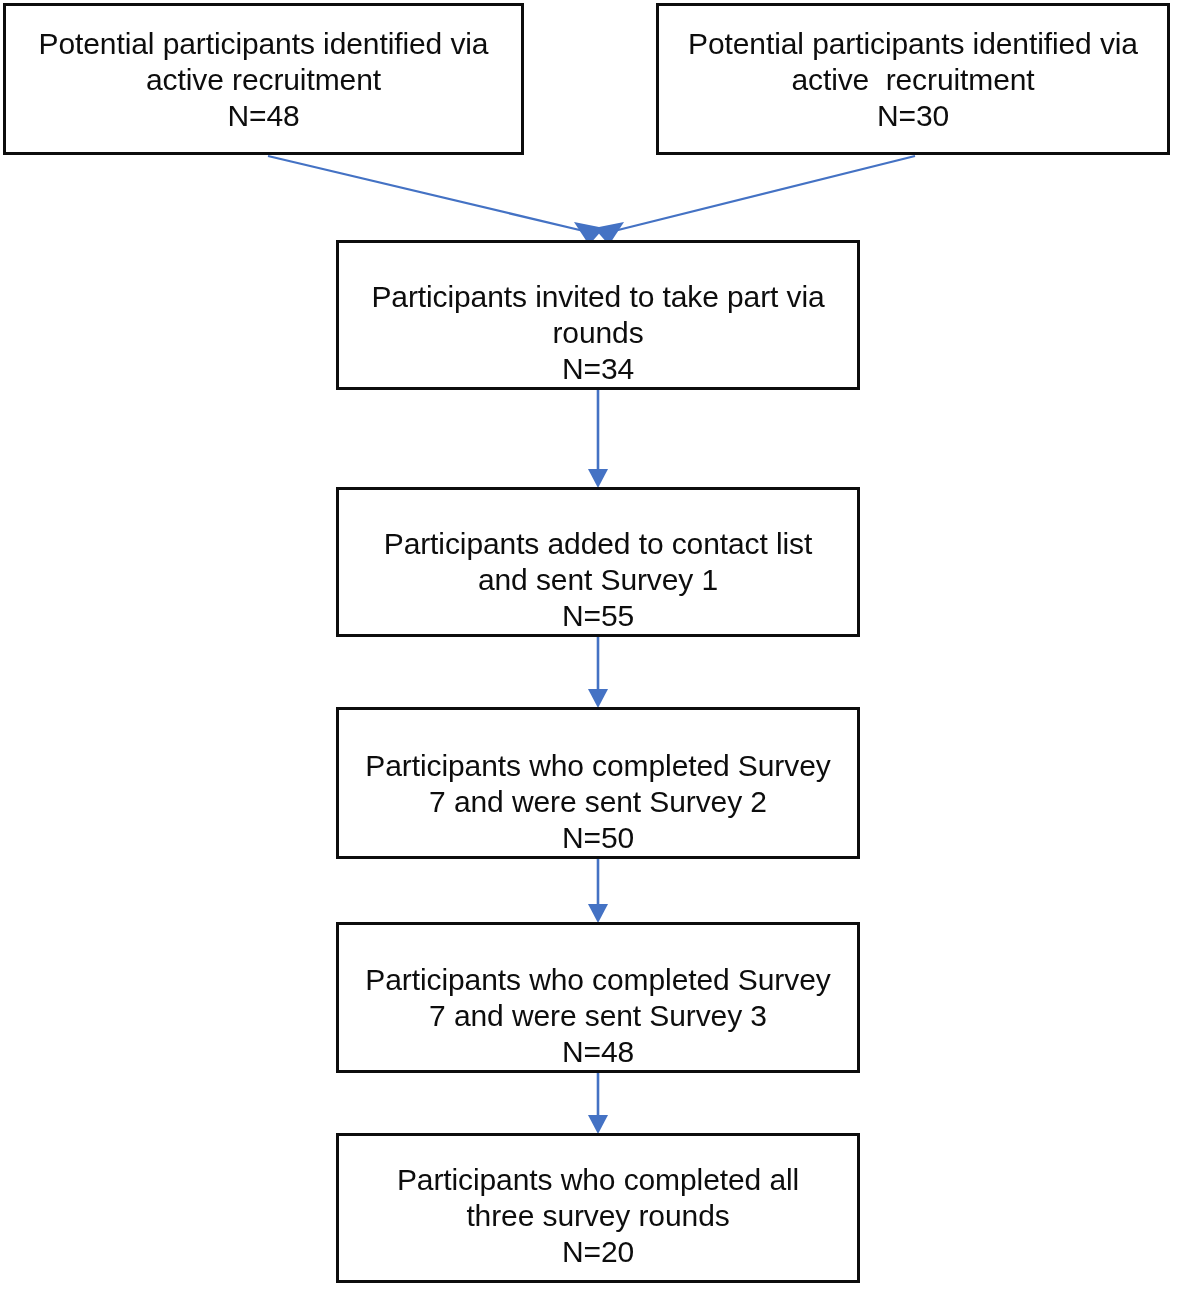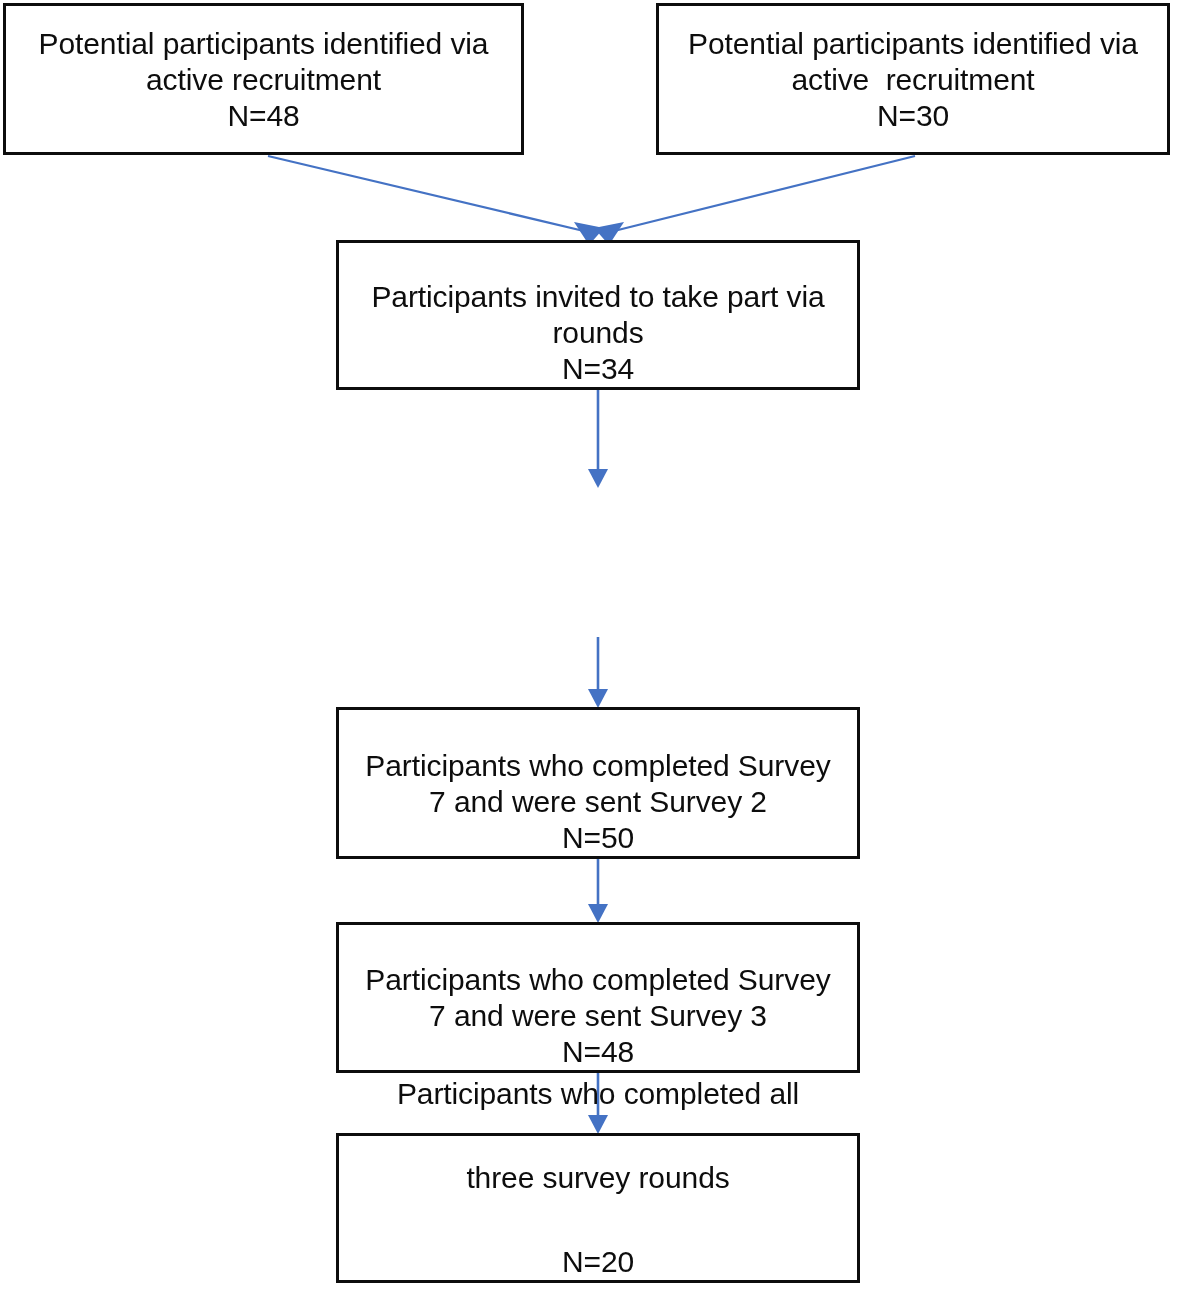--- a/index.html
+++ b/index.html
@@ -50,23 +50,22 @@
   
   .node.top-row {
     justify-content: flex-start;
     padding-top: 20px;
   }
   .node.mid {
     justify-content: flex-end;
     padding-top: 22px;
   }
   .node.last {
-    justify-content: flex-end;
+    justify-content: flex-start;
     padding-top: 26px;
-    gap: 48px;
   }
 </style>
 </head>
 <body>
 
 <div id="canvas">
 
   <svg id="connectors" viewBox="0 0 1180 1290" width="1180" height="1290" xmlns="http://www.w3.org/2000/svg">
     <defs>
       <marker id="arrowhead" markerWidth="9" markerHeight="9" refX="4.2" refY="7.6" orient="auto-start-reverse" markerUnits="userSpaceOnUse">
@@ -120,20 +119,25 @@
     <span class="line">active  recruitment</span>
     <span class="line">N=30</span>
   </div>
 
   <div class="node mid" style="left:336px; top:240px; width:524px; height:150px;">
     <span class="line">Participants invited to take part via</span>
     <span class="line">rounds</span>
     <span class="line">N=34</span>
   </div>
 
+  <div class="node mid" style="left:336px; top:487px; width:524px; height:150px;">
+    <span class="line">Participants added to contact list</span>
+    <span class="line">and sent Survey 1</span>
+    <span class="line">N=55</span>
+  </div>
 
   <div class="node mid" style="left:336px; top:707px; width:524px; height:152px;">
     <span class="line">Participants who completed Survey</span>
     <span class="line">7 and were sent Survey 2</span>
     <span class="line">N=50</span>
   </div>
 
   <div class="node mid" style="left:336px; top:922px; width:524px; height:151px;">
     <span class="line">Participants who completed Survey</span>
     <span class="line">7 and were sent Survey 3</span>

